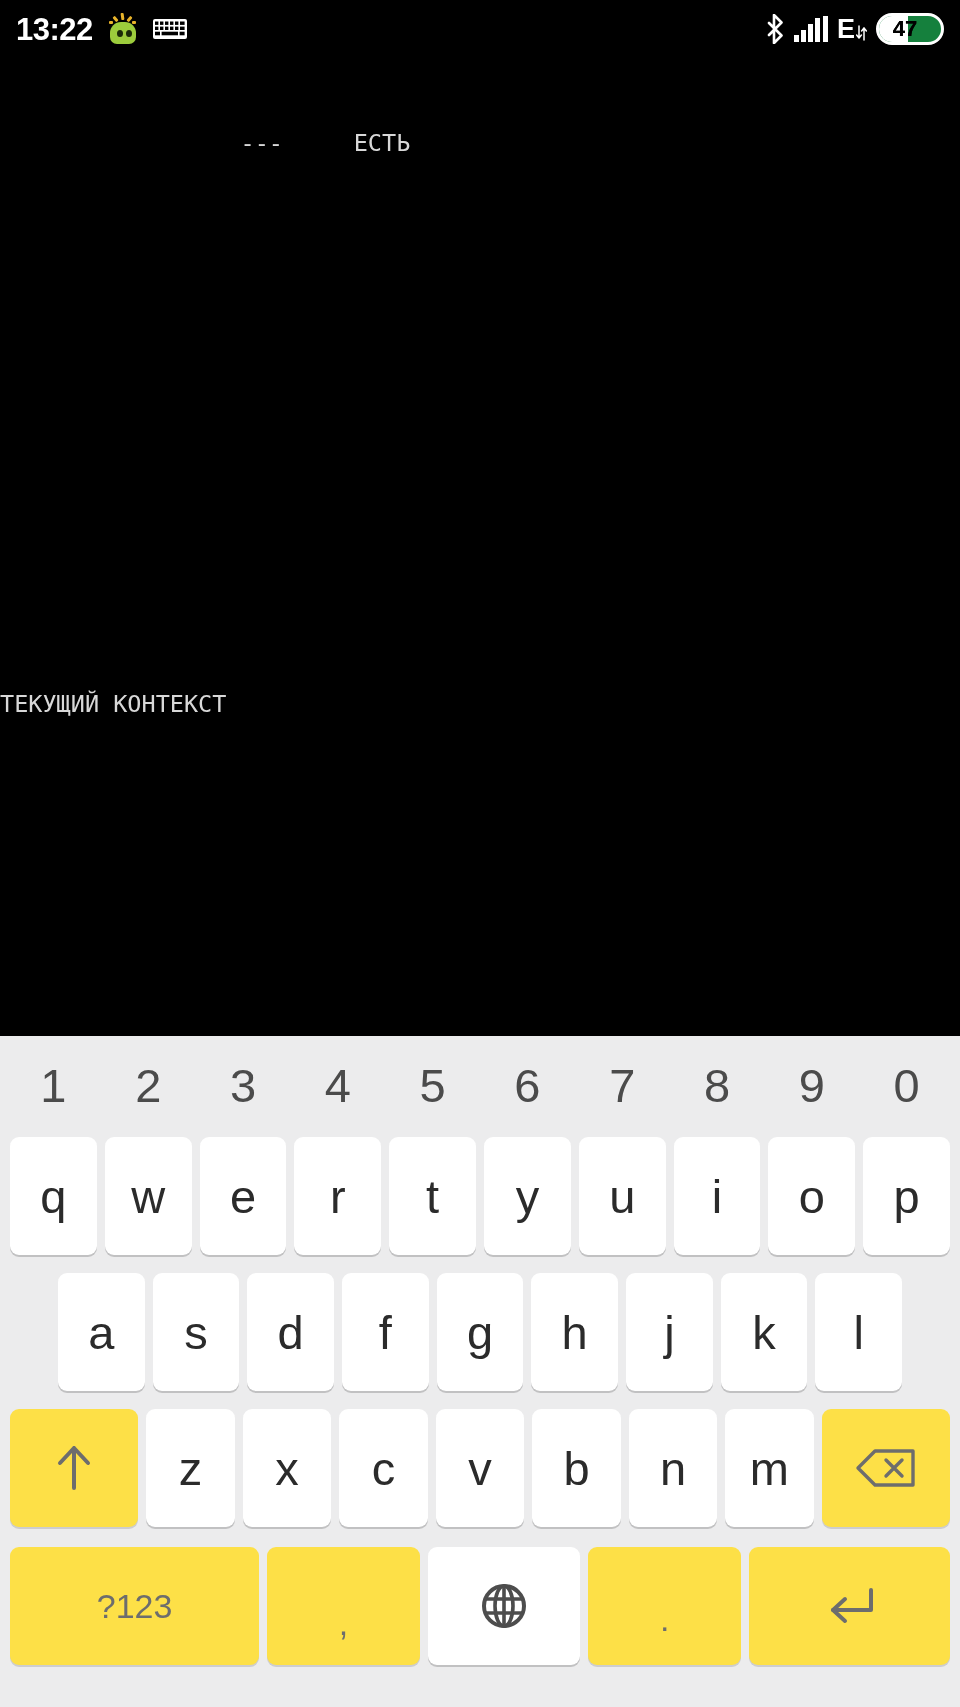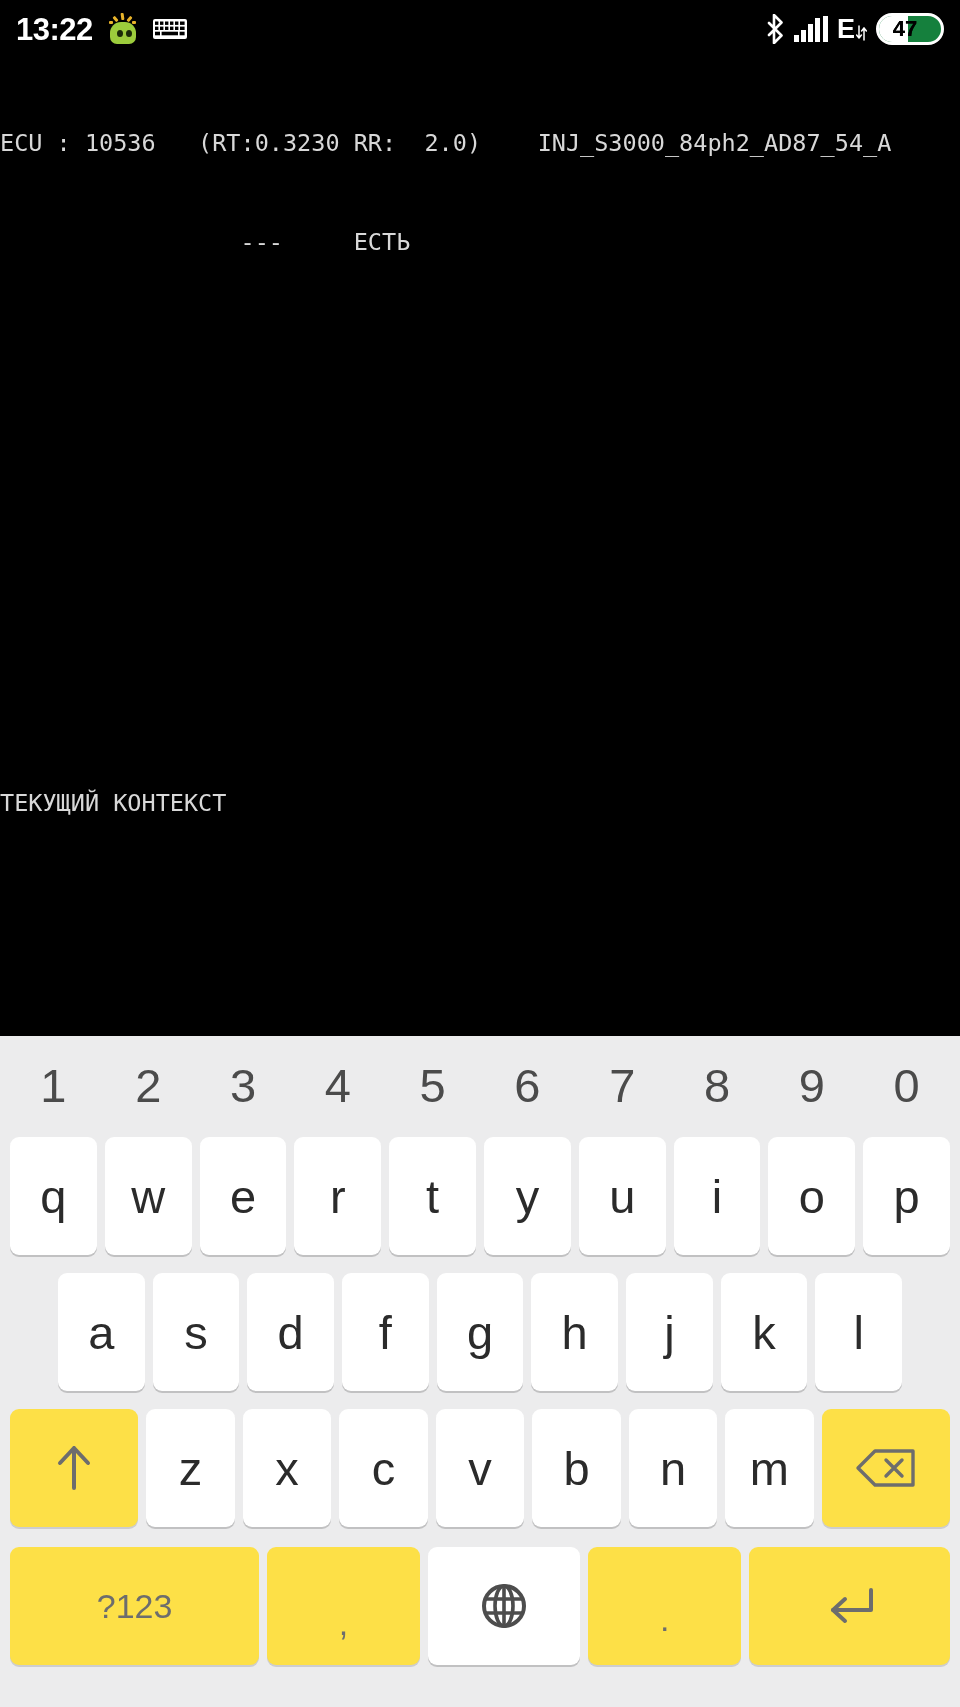--- a/index.html
+++ b/index.html
@@ -309,21 +309,20 @@
       </div>
 
       <div class="battery">
         <div class="battery-fill"></div>
         <div class="battery-text"><span>47</span></div>
       </div>
     </div>
   </div>
 
   <div id="terminal">
-    <span class="term-line">ECU : 10536   (RT:0.3230 RR:  2.0)    INJ_S3000_84ph2_AD87_54_A</span>
     <span class="term-line">                 ---     ЕСТЬ</span>
 
     <span class="term-blank"></span>
     <span class="term-blank"></span>
     <span class="term-blank"></span>
     <span class="term-blank"></span>
 
     <span class="term-line">ТЕКУЩИЙ КОНТЕКСТ</span>
     <span class="term-blank"></span>
 

